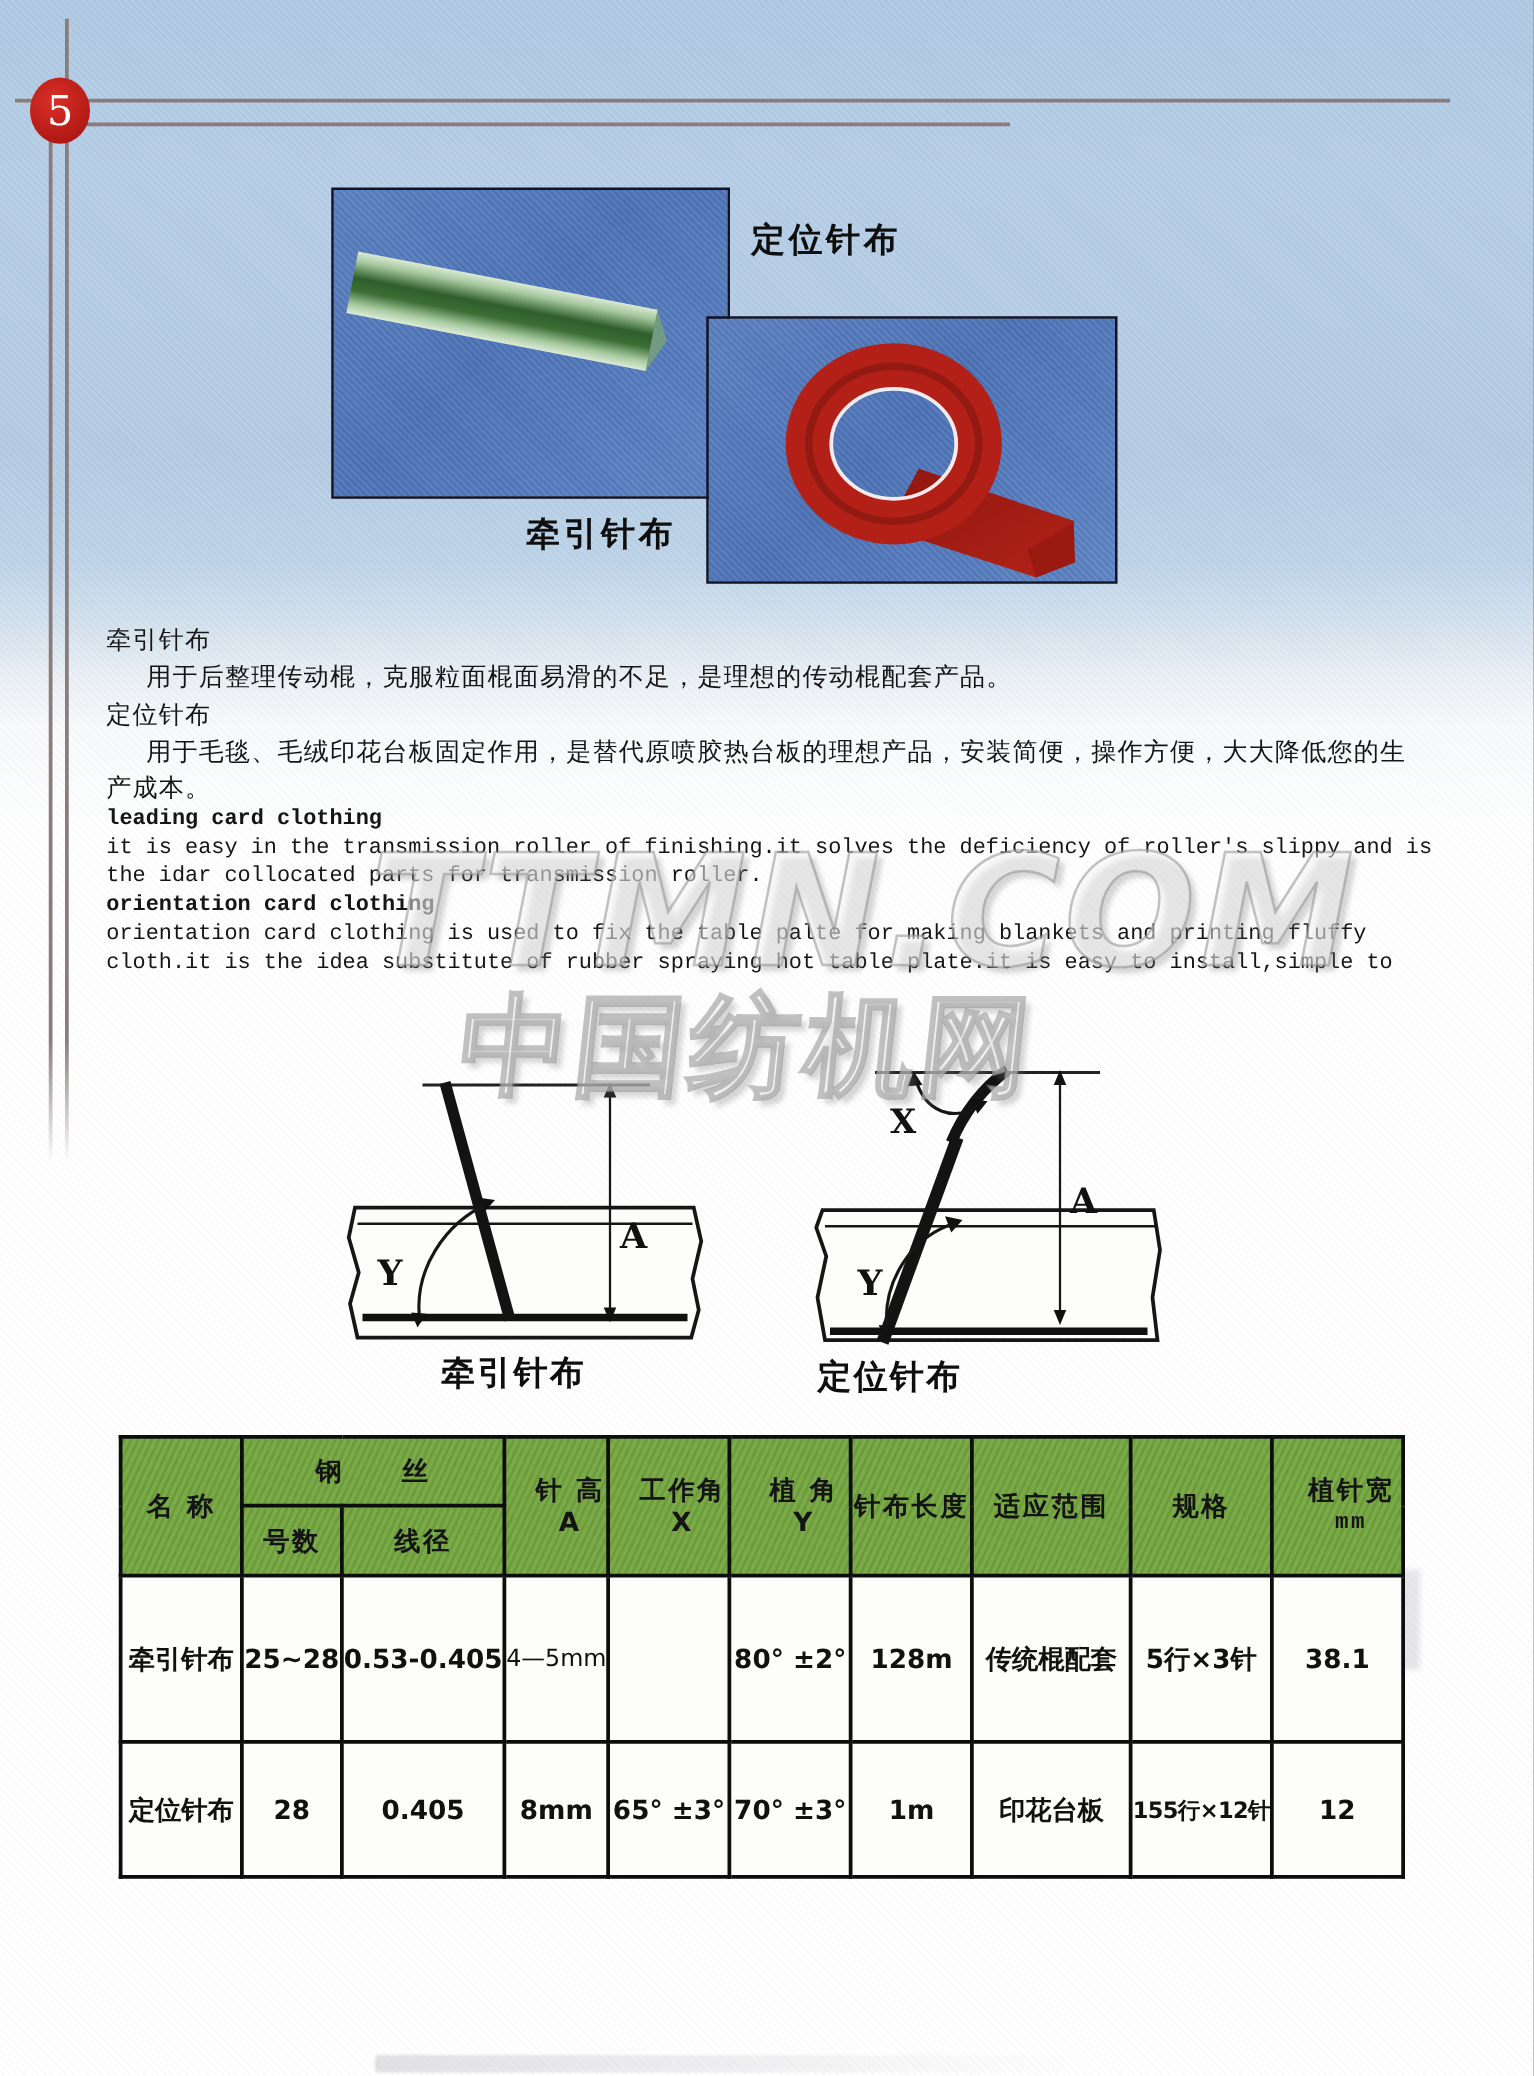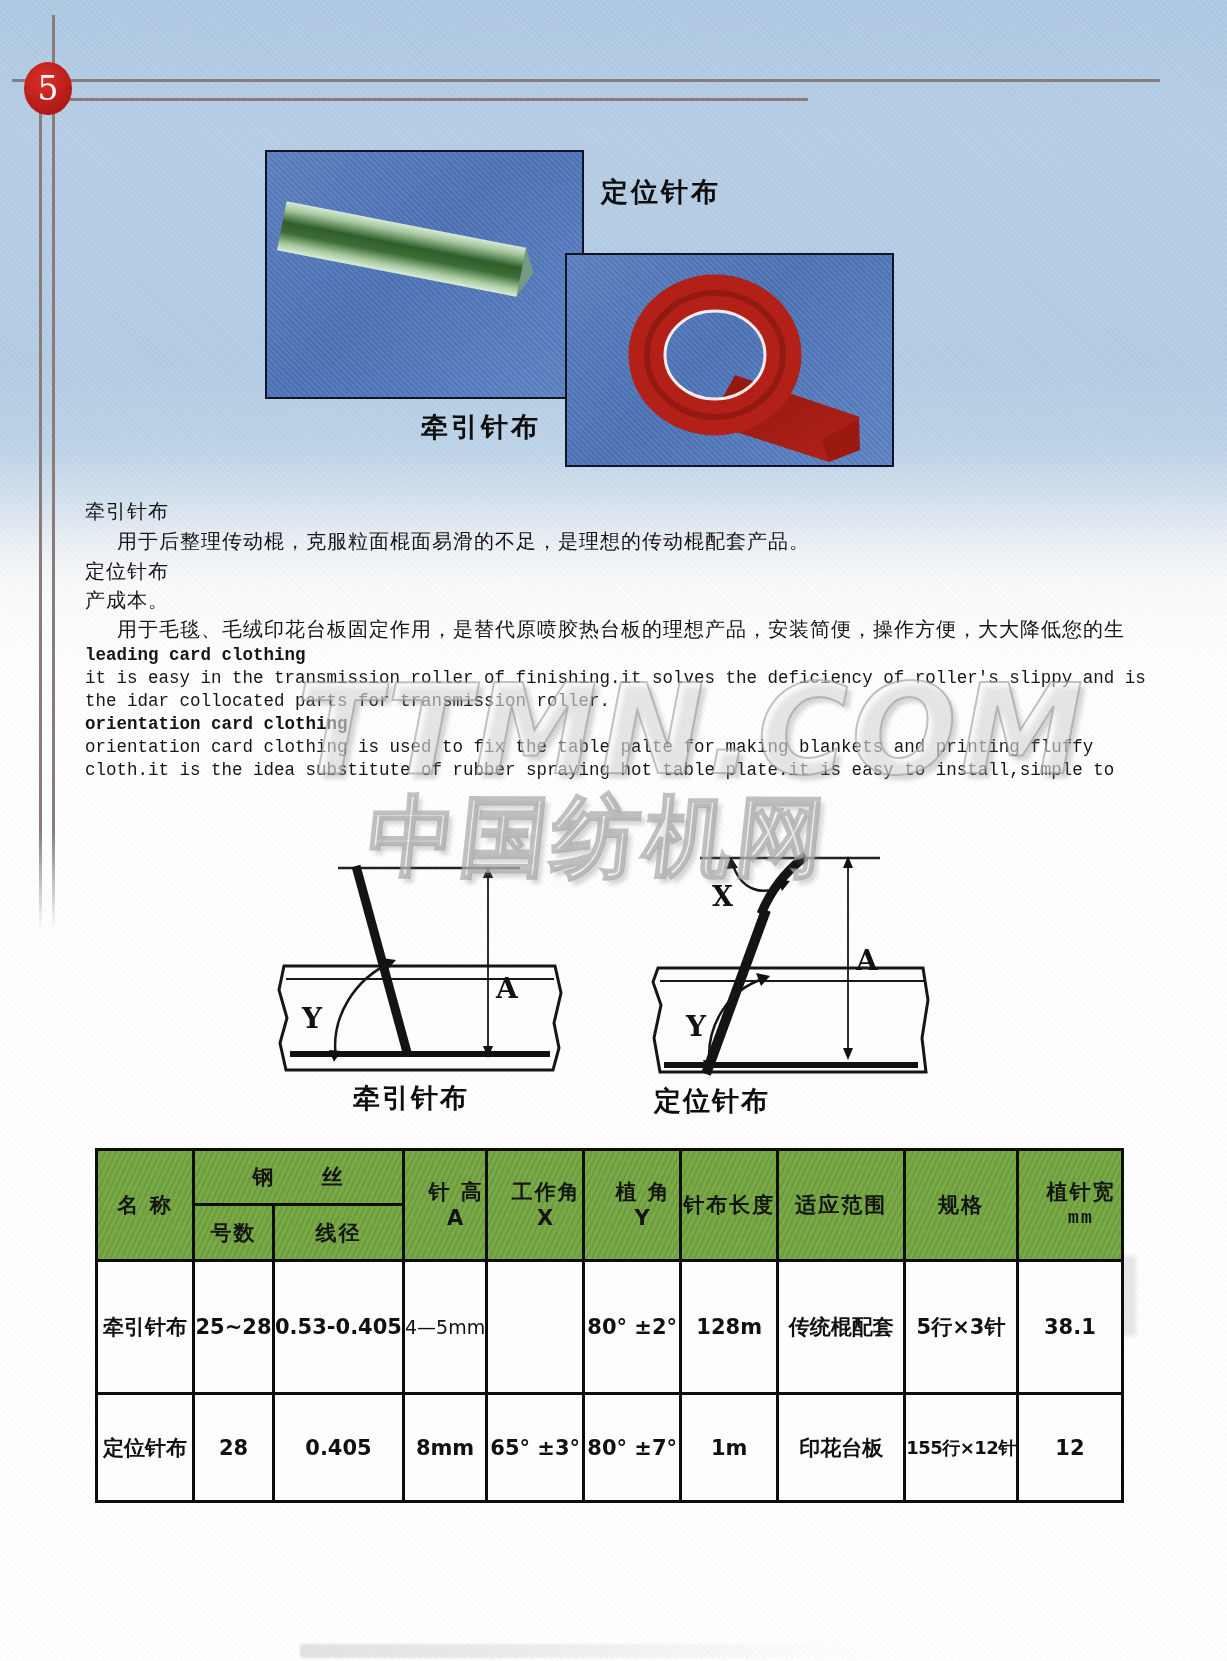--- a/index.html
+++ b/index.html
@@ -150,22 +150,22 @@
     </svg>
   </div>
 
   <div class="photo-label" style="left:601px;top:174px;">定位针布</div>
   <div class="photo-label" style="left:421px;top:409px;">牵引针布</div>
 
   <div class="intro">
     <div class="cn-line">牵引针布</div>
     <div class="cn-line cn-indent">用于后整理传动棍，克服粒面棍面易滑的不足，是理想的传动棍配套产品。</div>
     <div class="cn-line">定位针布</div>
+    <div class="cn-line cn-indent">用于毛毯、毛绒印花台板固定作用，是替代原喷胶热台板的理想产品，安装简便，操作方便，大大降低您的生</div>
     <div class="cn-line" style="line-height:28px;">产成本。</div>
-    <div class="cn-line cn-indent">用于毛毯、毛绒印花台板固定作用，是替代原喷胶热台板的理想产品，安装简便，操作方便，大大降低您的生</div>
     <div class="en-line en-head">leading card clothing</div>
     <div class="en-line">it is easy in the transmission roller of finishing.it solves the deficiency of roller's slippy and is</div>
     <div class="en-line">the idar collocated parts for transmission roller.</div>
     <div class="en-line en-head">orientation card clothing</div>
     <div class="en-line">orientation card clothing is used to fix the table palte for making blankets and printing fluffy</div>
     <div class="en-line">cloth.it is the idea substitute of rubber spraying hot table plate.it is easy to install,simple to</div>
   </div>
 
   <div class="wm wm1">TTMN.COM</div>
   <div class="wm wm2">中国纺机网</div>
@@ -262,21 +262,21 @@
       <td>传统棍配套</td>
       <td>5行×3针</td>
       <td>38.1</td>
     </tr>
     <tr class="d-row2">
       <td>定位针布</td>
       <td>28</td>
       <td>0.405</td>
       <td>8mm</td>
       <td>65° ±3°</td>
-      <td>80° ±7°</td>
+      <td>70° ±3°</td>
       <td>1m</td>
       <td>印花台板</td>
       <td class="tight">155行×12针</td>
       <td>12</td>
     </tr>
   </tbody>
     </table>
 
   <div class="smudge"></div>
   <div class="streak"></div>

